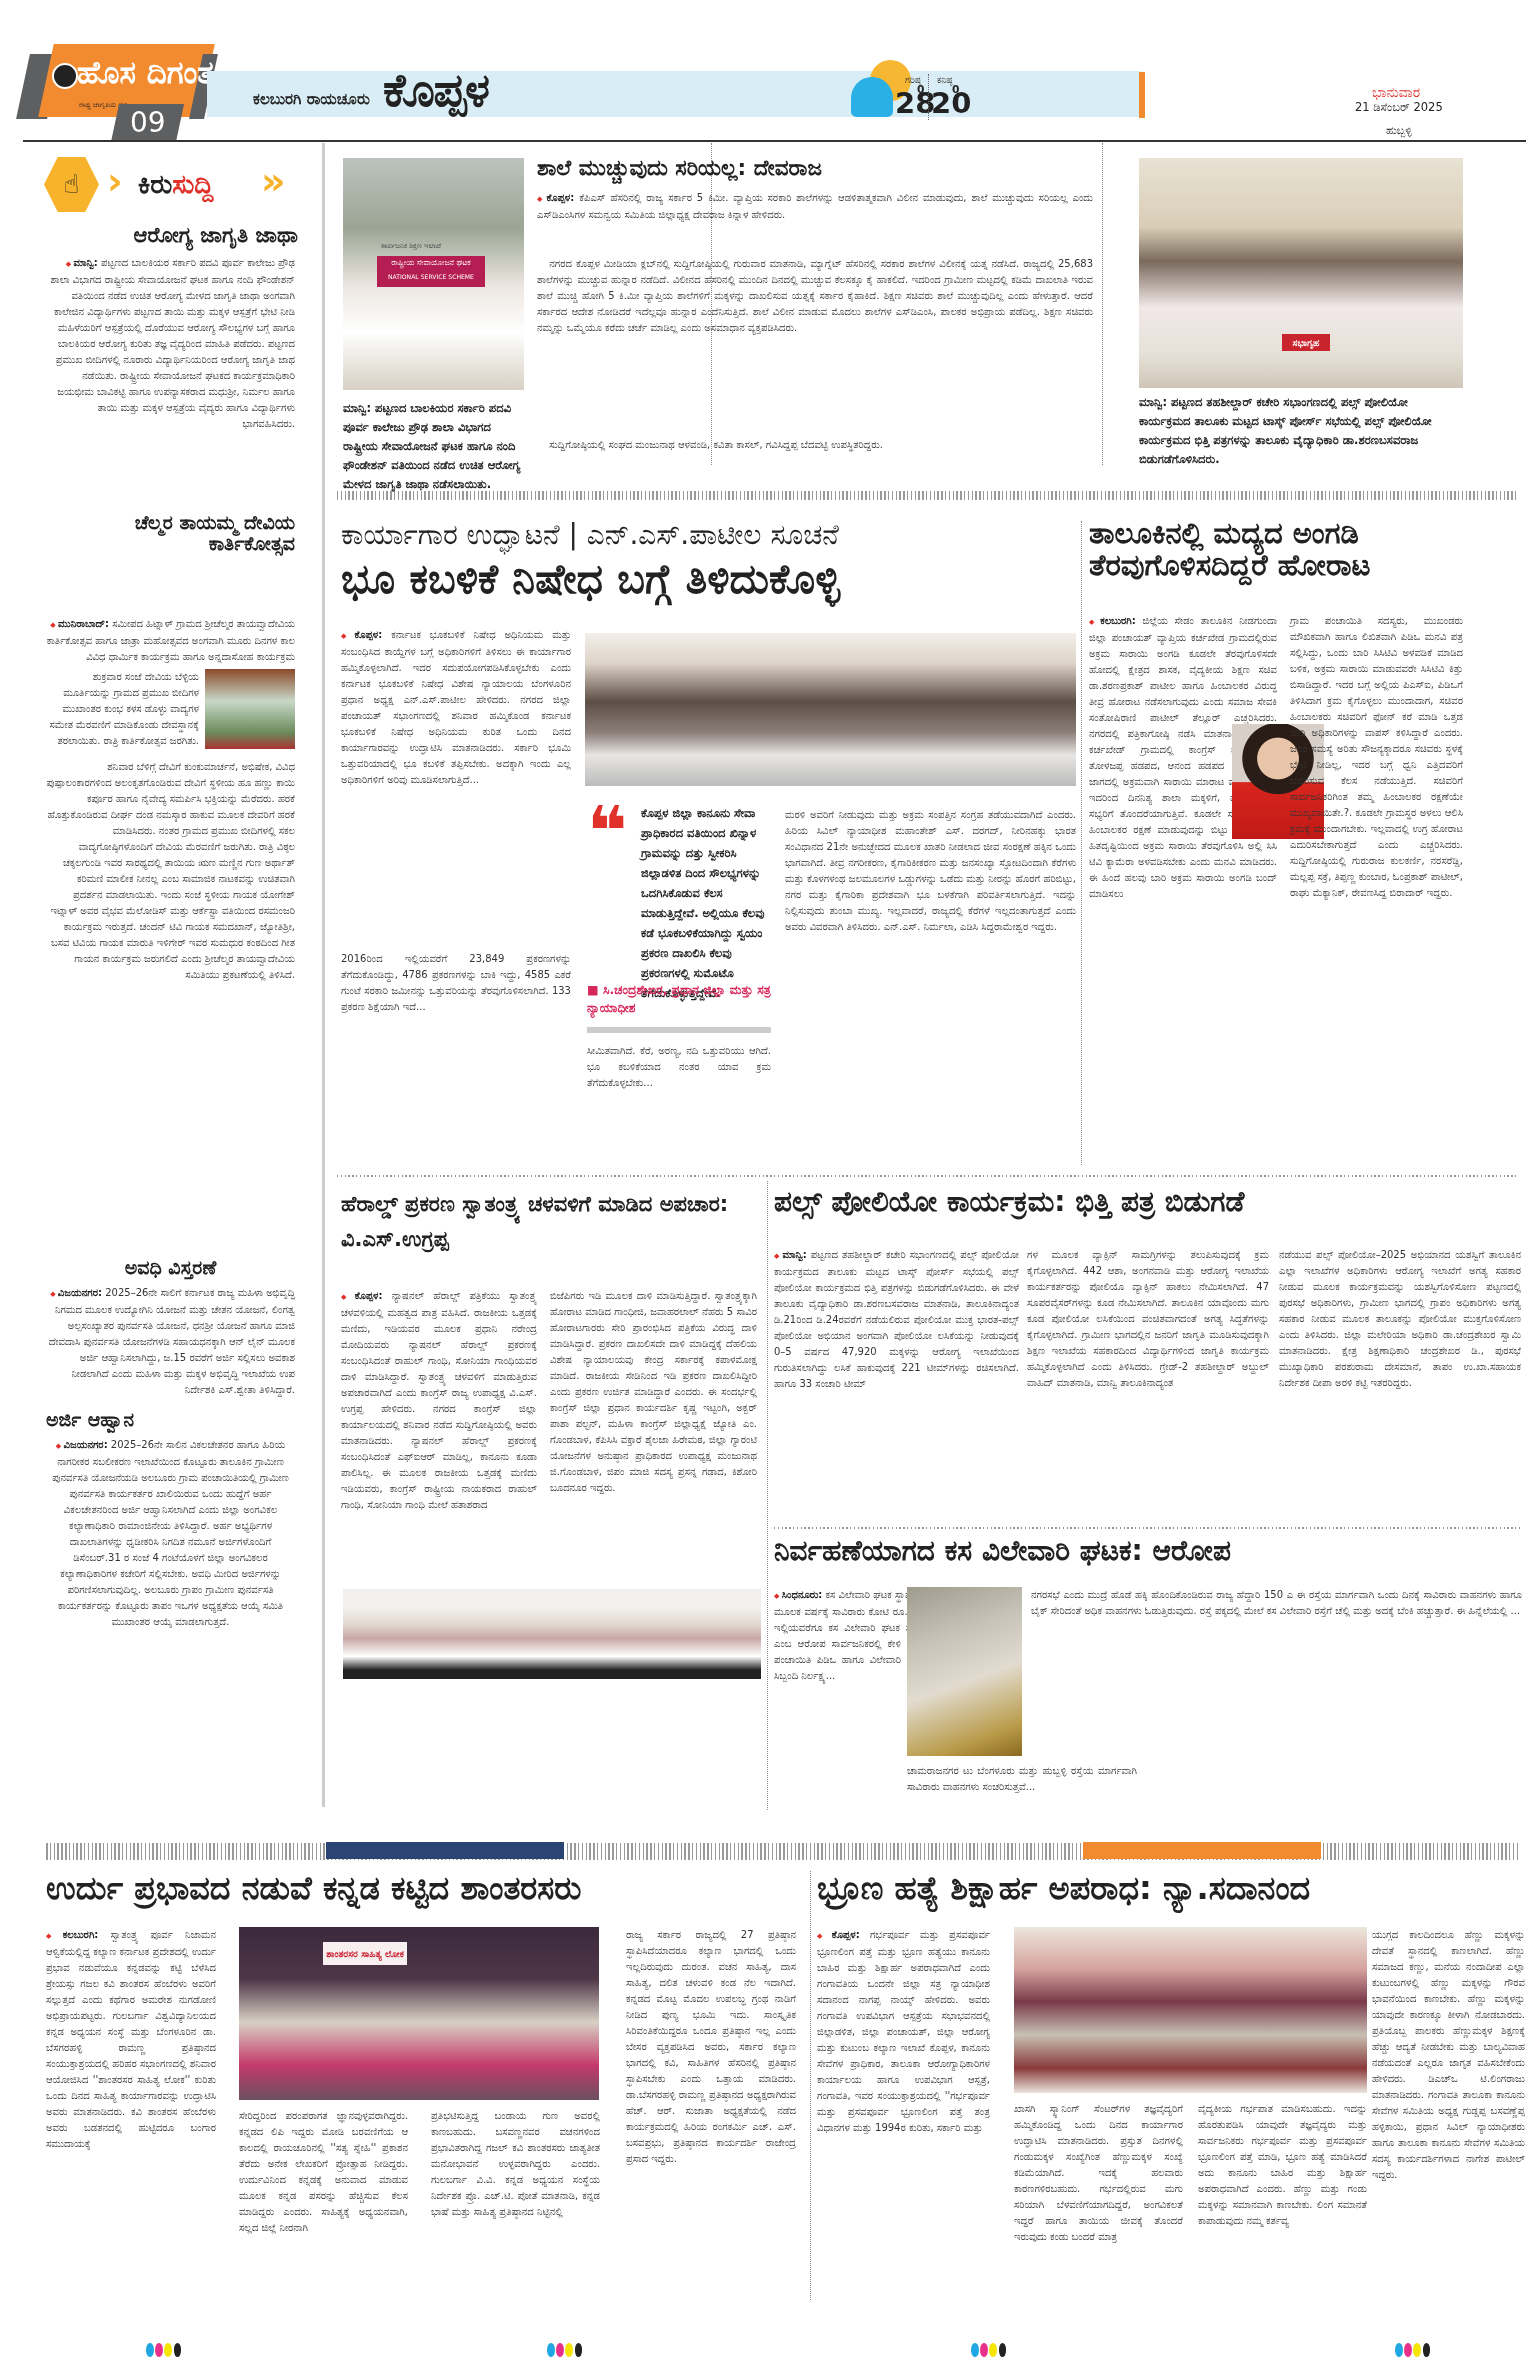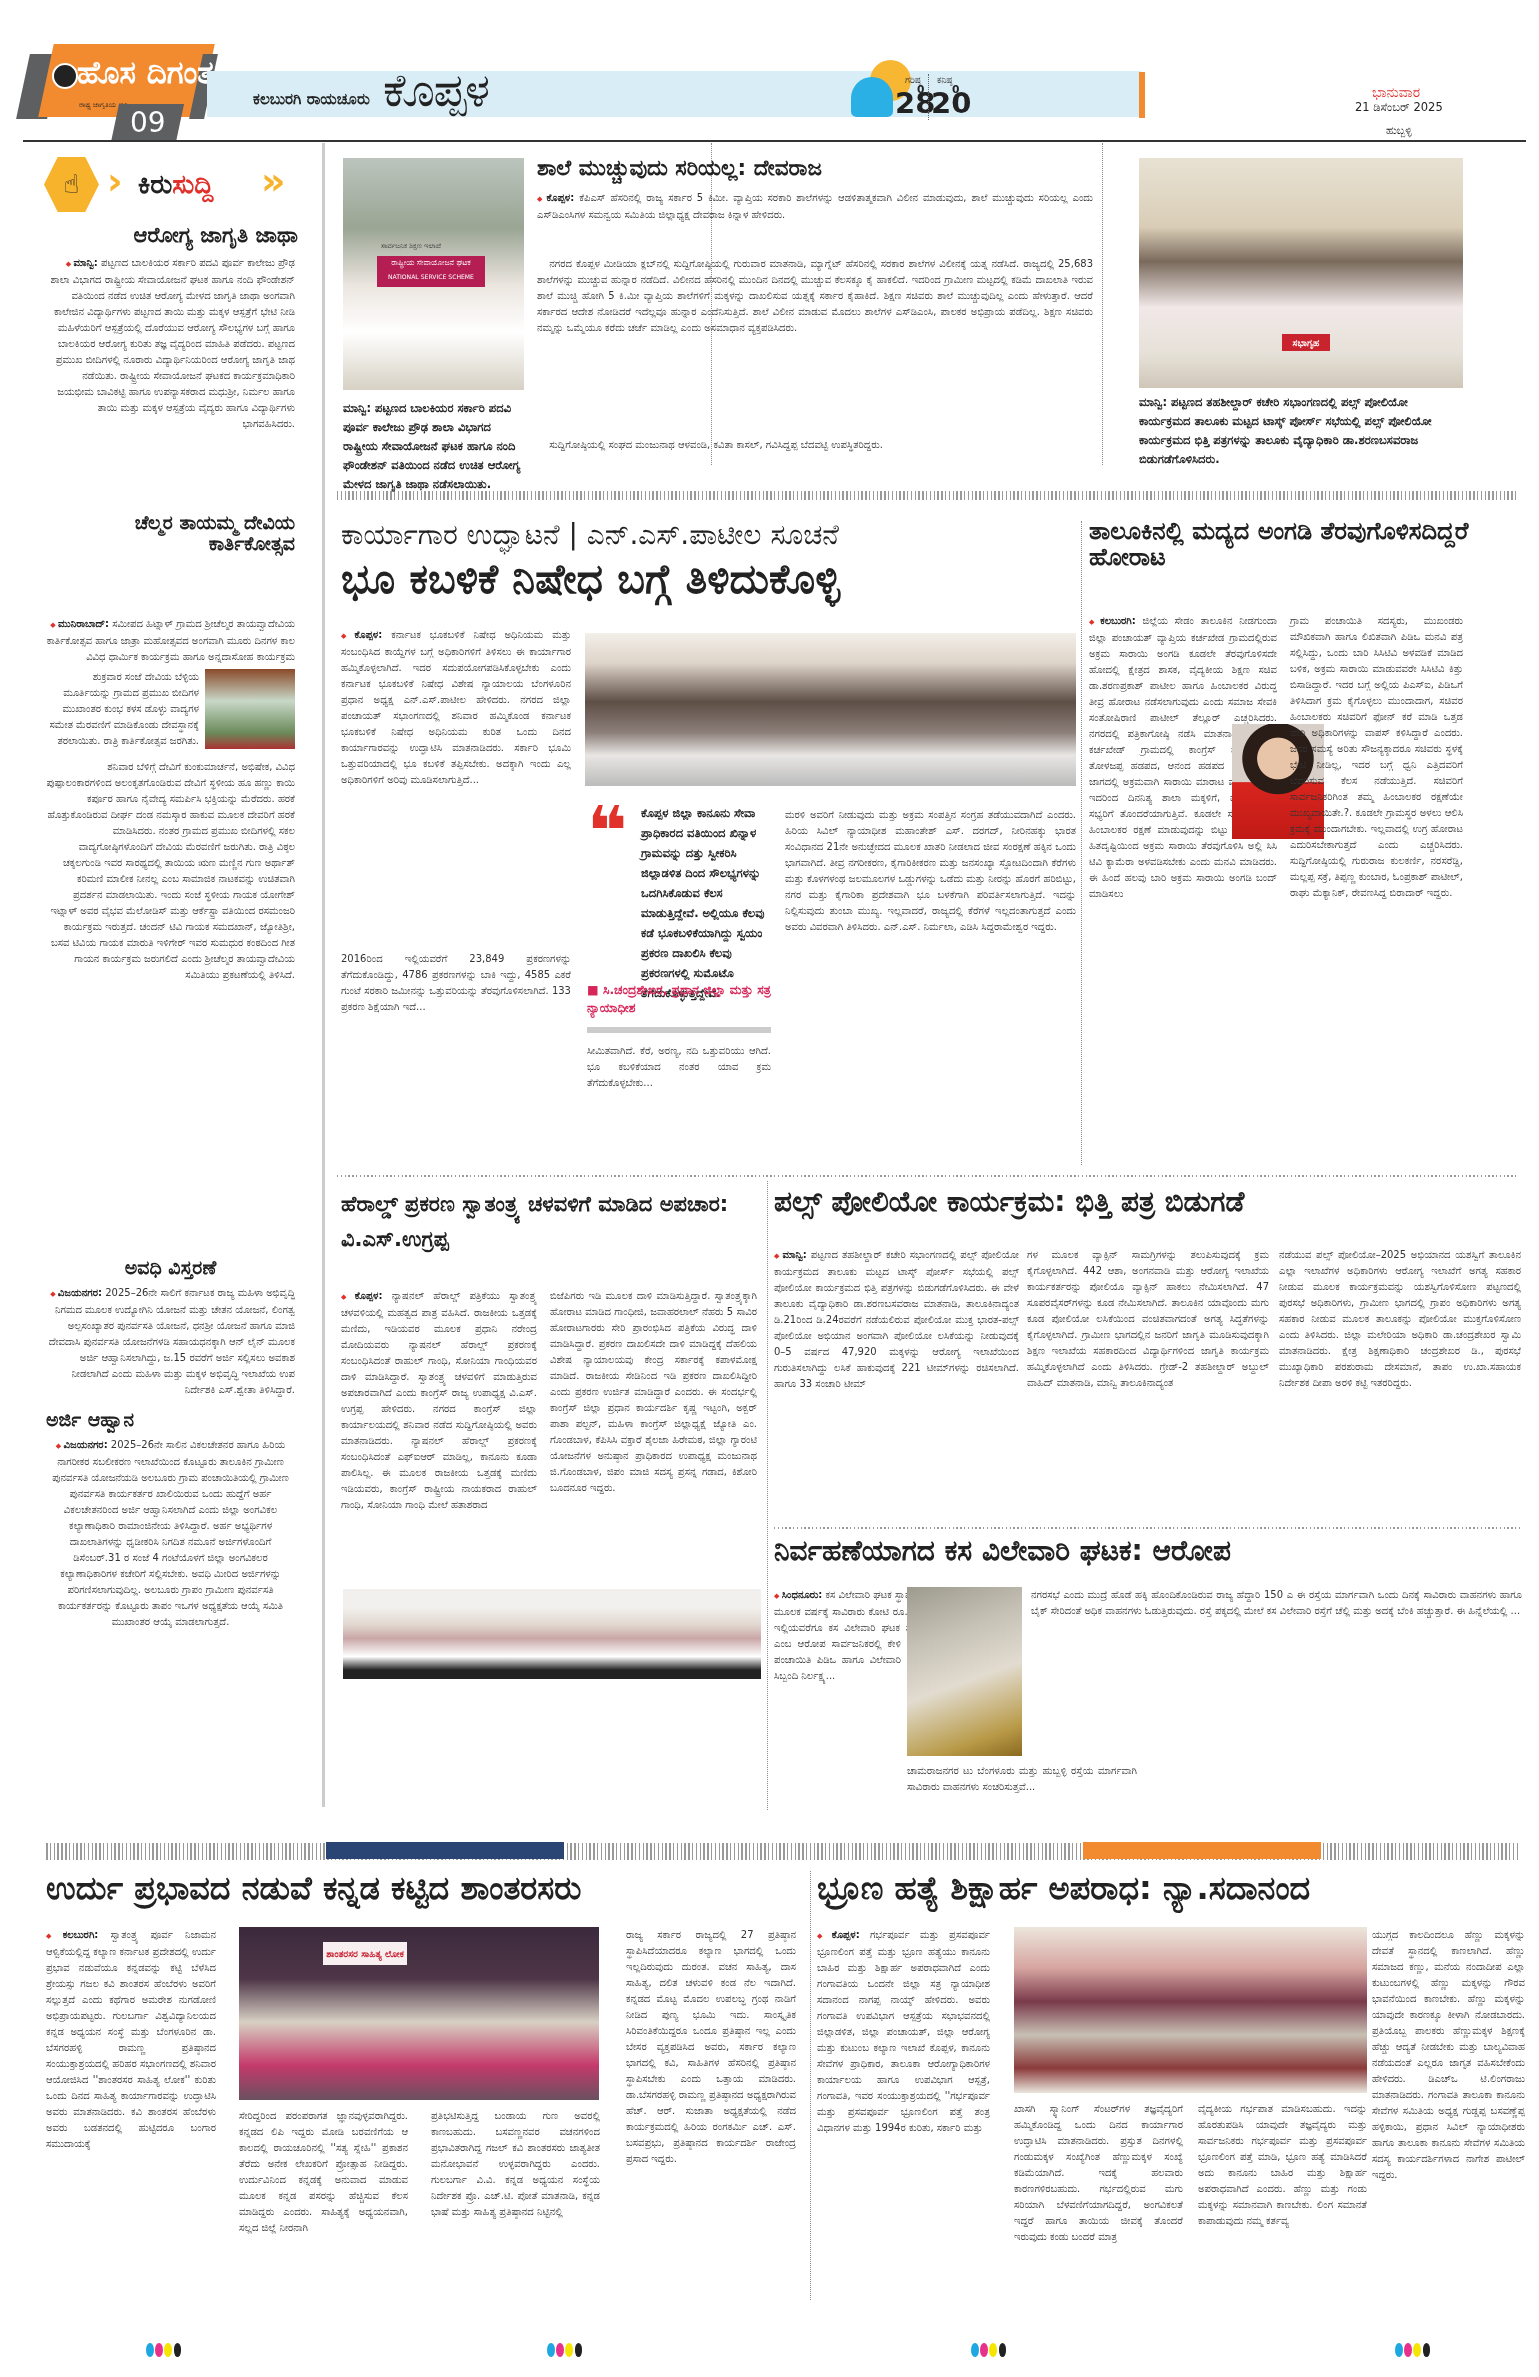--- a/index.html
+++ b/index.html
@@ -7,21 +7,21 @@
 .abs{position:absolute}
 .masthead-logo{position:absolute;left:46px;top:44px;width:161px;height:73px;background:#f28a30;transform:skewX(-12deg)}
 .masthead-grey-l{position:absolute;left:23px;top:54px;width:31px;height:65px;background:#5d5f61;transform:skewX(-12deg)}
 .masthead-grey-r{position:absolute;left:196px;top:54px;width:15.3px;height:65px;background:#5d5f61;transform:skewX(-12deg)}
 .logo-text{position:absolute;left:77px;top:54px;font-size:31px;font-weight:bold;color:#fff;font-family:"DejaVu Sans",sans-serif}
 .logo-tag{position:absolute;left:79px;top:101px;font-size:7px;color:#222}
 .logo-emblem{position:absolute;left:52px;top:63px;width:26px;height:26px;border-radius:50%;background:#222;border:2.3px solid #fff}
 .page-no{position:absolute;left:115px;top:104px;width:65px;height:38px;background:#5d5f61;transform:skewX(-12deg);color:#fff;font-size:28px;text-align:center;line-height:38px}
 .band{position:absolute;left:207px;top:71px;width:934px;height:46px;background:#d9edf6}
 .district-small{position:absolute;left:253px;top:90px;font-size:15.3px;font-weight:bold;color:#222}
-.district-big{position:absolute;left:383px;top:63px;font-size:46px;font-weight:normal;color:#222;letter-spacing:-1.5px}
+.district-big{position:absolute;left:383px;top:63px;font-size:46px;font-weight:bold;color:#222;letter-spacing:-1.5px}
 .sun{position:absolute;left:870px;top:60px;width:41px;height:41px;border-radius:50%;background:#f7b733}
 .cloud{position:absolute;left:851px;top:77px;width:42px;height:40px;background:#2ab0e4;border-radius:23px 23px 6.1px 6.1px}
 .temp-lbl{position:absolute;font-size:9.2px;color:#333}
 .temp-val{position:absolute;font-size:29px;font-weight:bold;color:#222}
 .deg{position:absolute;font-size:10.7px;font-weight:bold}
 .day{position:absolute;left:1372px;top:84px;font-size:14px;font-weight:normal;color:#e0312b}
 .date{position:absolute;left:1355px;top:100px;font-size:11.5px;color:#222}
 .city{position:absolute;left:1386px;top:124px;font-size:10.7px;color:#222}
 .orange-tab{position:absolute;left:1139px;top:72px;width:6.1px;height:46px;background:#f28a30}
 .hr-top{position:absolute;left:23px;top:140px;width:1503px;height:1.5px;background:#333}
@@ -161,21 +161,21 @@
   <div class="photo" style="left:585px;top:633px;width:491px;height:153px;background:linear-gradient(180deg,#f3efe9 0%,#ddd3c8 20%,#5d4e46 45%,#8c7f79 65%,#e8e6e4 80%,#bbb 100%)"></div>
   <div class="quote-mark" style="left:587px;top:797px;color:#e0312b">❝</div>
   <div class="pull" style="left:587px;top:803px;width:192px;padding-left:54px">ಕೊಪ್ಪಳ ಜಿಲ್ಲಾ ಕಾನೂನು ಸೇವಾ ಪ್ರಾಧಿಕಾರದ ವತಿಯಿಂದ ಖಿನ್ನಾಳ ಗ್ರಾಮವನ್ನು ದತ್ತು ಸ್ವೀಕರಿಸಿ ಜಿಲ್ಲಾಡಳಿತ ದಿಂದ ಸೌಲಭ್ಯಗಳನ್ನು ಒದಗಿಸಿಕೊಡುವ ಕೆಲಸ ಮಾಡುತ್ತಿದ್ದೇವೆ. ಅಲ್ಲಿಯೂ ಕೆಲವು ಕಡೆ ಭೂಕಬಳಿಕೆಯಾಗಿದ್ದು ಸ್ವಯಂ ಪ್ರಕರಣ ದಾಖಲಿಸಿ ಕೆಲವು ಪ್ರಕರಣಗಳಲ್ಲಿ ಸುಮೊಟೊ ತೆಗೆದುಕೊಳ್ಳುತ್ತಿದ್ದೇವೆ.</div>
   <div class="pull-src" style="left:587px;top:981px;width:184px">■ <span>ಸಿ.ಚಂದ್ರಶೇಖರ, ಪ್ರಧಾನ ಜಿಲ್ಲಾ ಮತ್ತು ಸತ್ರ ನ್ಯಾಯಾಧೀಶ</span></div>
   <div class="abs" style="left:587px;top:1027px;width:184px;height:6.1px;background:#ccc"></div>
   <div class="body-text" style="left:587px;top:1043px;width:184px">ಸೀಮಿತವಾಗಿದೆ. ಕೆರೆ, ಅರಣ್ಯ, ನದಿ ಒತ್ತುವರಿಯು ಆಗಿದೆ. ಭೂ ಕಬಳಿಕೆಯಾದ ನಂತರ ಯಾವ ಕ್ರಮ ತೆಗೆದುಕೊಳ್ಳಬೇಕು...</div>
   <div class="body-text" style="left:785px;top:807px;width:291px">ಮರಳಿ ಅವರಿಗೆ ನೀಡುವುದು ಮತ್ತು ಅಕ್ರಮ ಸಂಪತ್ತಿನ ಸಂಗ್ರಹ ತಡೆಯುವದಾಗಿದೆ ಎಂದರು. ಹಿರಿಯ ಸಿವಿಲ್ ನ್ಯಾಯಾಧೀಶ ಮಹಾಂತೇಶ್ ಎಸ್. ದರಗದ್, ನೀರಿನಹಕ್ಕು ಭಾರತ ಸಂವಿಧಾನದ 21ನೇ ಅನುಚ್ಛೇದದ ಮೂಲಕ ಖಾತರಿ ನೀಡಲಾದ ಜೀವ ಸಂರಕ್ಷಣೆ ಹಕ್ಕಿನ ಒಂದು ಭಾಗವಾಗಿದೆ. ತೀವ್ರ ನಗರೀಕರಣ, ಕೈಗಾರಿಕೀಕರಣ ಮತ್ತು ಜನಸಂಖ್ಯಾ ಸ್ಫೋಟದಿಂದಾಗಿ ಕೆರೆಗಳು ಮತ್ತು ಕೊಳಗಳಂಥ ಜಲಮೂಲಗಳ ಒಡ್ಡುಗಳನ್ನು ಒಡೆದು ಮತ್ತು ನೀರನ್ನು ಹೊರಗೆ ಹರಿಬಿಟ್ಟು, ನಗರ ಮತ್ತು ಕೈಗಾರಿಕಾ ಪ್ರದೇಶವಾಗಿ ಭೂ ಬಳಕೆಗಾಗಿ ಪರಿವರ್ತಿಸಲಾಗುತ್ತಿದೆ. ಇದನ್ನು ನಿಲ್ಲಿಸುವುದು ತುಂಬಾ ಮುಖ್ಯ. ಇಲ್ಲವಾದರೆ, ರಾಜ್ಯದಲ್ಲಿ ಕೆರೆಗಳೆ ಇಲ್ಲದಂತಾಗುತ್ತದೆ ಎಂದು ಅವರು ವಿವರವಾಗಿ ತಿಳಿಸಿದರು. ಎನ್.ಎಸ್. ನಿರ್ಮಲಾ, ಎಡಿಸಿ ಸಿದ್ದರಾಮೇಶ್ವರ ಇದ್ದರು.</div>
 </section>
 
 <section>
-  <h2 class="hl" style="left:1089px;top:518px;width:437px;font-size:24px">ತಾಲೂಕಿನಲ್ಲಿ ಮದ್ಯದ ಅಂಗಡಿ ತೆರವುಗೊಳಿಸದಿದ್ದರೆ ಹೋರಾಟ</h2>
+  <h2 class="hl" style="left:1089px;top:518px;width:437px;font-size:29px">ತಾಲೂಕಿನಲ್ಲಿ ಮದ್ಯದ ಅಂಗಡಿ ತೆರವುಗೊಳಿಸದಿದ್ದರೆ ಹೋರಾಟ</h2>
   <div class="body-text" style="left:1089px;top:613px;width:188px">
     <span class="dateline">ಕಲಬುರಗಿ:</span>
     <span>ಜಿಲ್ಲೆಯ ಸೇಡಂ ತಾಲೂಕಿನ ನೀಡಗುಂದಾ ಜಿಲ್ಲಾ ಪಂಚಾಯತ್ ವ್ಯಾಪ್ತಿಯ ಕರ್ಚಖೇಡ ಗ್ರಾಮದಲ್ಲಿರುವ ಅಕ್ರಮ ಸಾರಾಯಿ ಅಂಗಡಿ ಕೂಡಲೇ ತೆರವುಗೊಳಿಸದೇ ಹೋದಲ್ಲಿ ಕ್ಷೇತ್ರದ ಶಾಸಕ, ವೈದ್ಯಕೀಯ ಶಿಕ್ಷಣ ಸಚಿವ ಡಾ.ಶರಣಪ್ರಕಾಶ್ ಪಾಟೀಲ ಹಾಗೂ ಹಿಂಬಾಲಕರ ವಿರುದ್ಧ ತೀವ್ರ ಹೋರಾಟ ನಡೆಸಲಾಗುವುದು ಎಂದು ಸಮಾಜ ಸೇವಕಿ ಸಂತೋಷಿರಾಣಿ ಪಾಟೀಲ್ ತೆಲ್ಲೂರ್ ಎಚ್ಚರಿಸಿದರು. ನಗರದಲ್ಲಿ ಪತ್ರಿಕಾಗೋಷ್ಠಿ ನಡೆಸಿ ಮಾತನಾಡಿದ ಅವರು, ಕರ್ಚಖೇಡ್ ಗ್ರಾಮದಲ್ಲಿ ಕಾಂಗ್ರೆಸ್ ಮುಖಂಡರಾದ ತೋಳಜಪ್ಪ ಹಡಪದ, ಆನಂದ ಹಡಪದ ಸೇರಿ ಸರ್ಕಾರಿ ಜಾಗದಲ್ಲಿ ಅಕ್ರಮವಾಗಿ ಸಾರಾಯಿ ಮಾರಾಟ ಮಾಡುತ್ತಿದ್ದಾರೆ. ಇದರಿಂದ ದಿನನಿತ್ಯ ಶಾಲಾ ಮಕ್ಕಳಿಗೆ, ಮಹಿಳೆಯರಿಗೆ, ಸಭ್ಯರಿಗೆ ತೊಂದರೆಯಾಗುತ್ತಿವೆ. ಕೂಡಲೇ ಸಚಿವರು ತಮ್ಮ ಹಿಂಬಾಲಕರ ರಕ್ಷಣೆ ಮಾಡುವುದನ್ನು ಬಿಟ್ಟು ಸಾರ್ವಜನಿಕರ ಹಿತದೃಷ್ಟಿಯಿಂದ ಅಕ್ರಮ ಸಾರಾಯಿ ತೆರವುಗೊಳಿಸಿ ಅಲ್ಲಿ ಸಿಸಿ ಟಿವಿ ಕ್ಯಾಮೆರಾ ಅಳವಡಿಸಬೇಕು ಎಂದು ಮನವಿ ಮಾಡಿದರು. ಈ ಹಿಂದೆ ಹಲವು ಬಾರಿ ಅಕ್ರಮ ಸಾರಾಯಿ ಅಂಗಡಿ ಬಂದ್ ಮಾಡಿಸಲು</span>
   </div>
   <div class="photo" style="left:1232px;top:724px;width:92px;height:115px;background:radial-gradient(circle at 50% 30%,#e8c4a8 0 22%,#2a1c16 23% 38%,transparent 39%),linear-gradient(180deg,#d8d0c8 0,#d8d0c8 50%,#d9251e 51%,#c01a16 100%)"></div>
   <div class="body-text" style="left:1290px;top:613px;width:173px">ಗ್ರಾಮ ಪಂಚಾಯಿತಿ ಸದಸ್ಯರು, ಮುಖಂಡರು ಮೌಖಿಕವಾಗಿ ಹಾಗೂ ಲಿಖಿತವಾಗಿ ಪಿಡಿಒ ಮನವಿ ಪತ್ರ ಸಲ್ಲಿಸಿದ್ದು, ಒಂದು ಬಾರಿ ಸಿಸಿಟಿವಿ ಅಳವಡಿಕೆ ಮಾಡಿದ ಬಳಿಕ, ಅಕ್ರಮ ಸಾರಾಯಿ ಮಾಡುವವರೇ ಸಿಸಿಟಿವಿ ಕಿತ್ತು ಬಿಸಾಡಿದ್ದಾರೆ. ಇದರ ಬಗ್ಗೆ ಅಲ್ಲಿಯ ಪಿಎಸ್‌ಐ, ಪಿಡಿಒಗೆ ತಿಳಿಸಿದಾಗ ಕ್ರಮ ಕೈಗೊಳ್ಳಲು ಮುಂದಾದಾಗ, ಸಚಿವರ ಹಿಂಬಾಲಕರು ಸಚಿವರಿಗೆ ಫೋನ್ ಕರೆ ಮಾಡಿ ಒತ್ತಡ ಹೇರಿ ಅಧಿಕಾರಿಗಳನ್ನು ವಾಪಸ್ ಕಳಿಸಿದ್ದಾರೆ ಎಂದರು. ಜನರ ಸಮಸ್ಯೆ ಅರಿತು ಸೌಜನ್ಯಕ್ಕಾದರೂ ಸಚಿವರು ಸ್ಥಳಕ್ಕೆ ಭೇಟಿ ನೀಡಿಲ್ಲ, ಇದರ ಬಗ್ಗೆ ಧ್ವನಿ ಎತ್ತಿದವರಿಗೆ ಬೆದರಿಸುವ ಕೆಲಸ ನಡೆಯುತ್ತಿದೆ. ಸಚಿವರಿಗೆ ಸಾರ್ವಜನಿಕರಿಗಿಂತ ತಮ್ಮ ಹಿಂಬಾಲಕರ ರಕ್ಷಣೆಯೇ ಮುಖ್ಯವಾಯಿತೇ.?. ಕೂಡಲೇ ಗ್ರಾಮಸ್ಥರ ಅಳಲು ಆಲಿಸಿ ಕ್ರಮಕ್ಕೆ ಮುಂದಾಗಬೇಕು. ಇಲ್ಲವಾದಲ್ಲಿ ಉಗ್ರ ಹೋರಾಟ ಎದುರಿಸಬೇಕಾಗುತ್ತದೆ ಎಂದು ಎಚ್ಚರಿಸಿದರು. ಸುದ್ದಿಗೋಷ್ಠಿಯಲ್ಲಿ ಗುರುರಾಜ ಕುಲಕರ್ಣಿ, ನರಸರೆಡ್ಡಿ, ಮಲ್ಲಪ್ಪ ಸಕ್ರೆ, ತಿಪ್ಪಣ್ಣ ಕುಂಬಾರ, ಓಂಪ್ರಕಾಶ್ ಪಾಟೀಲ್, ರಾಘು ಮೆಕ್ಯಾನಿಕ್, ರೇವಣಸಿದ್ದ ಬಿರಾದಾರ್ ಇದ್ದರು.</div>
 </section>
 
 <div class="hatch" style="left:337px;top:1175px;width:1181px;height:2.3px"></div>
 <div class="col-rule" style="left:767px;top:1181px;height:629px"></div>

